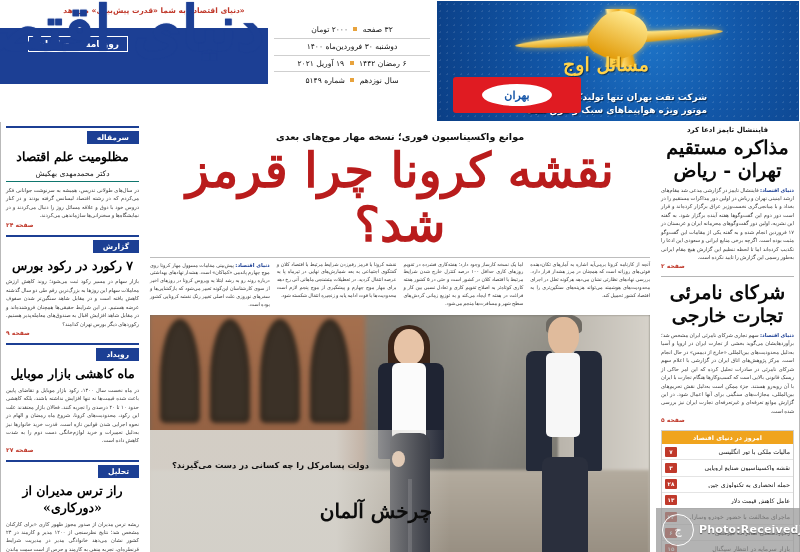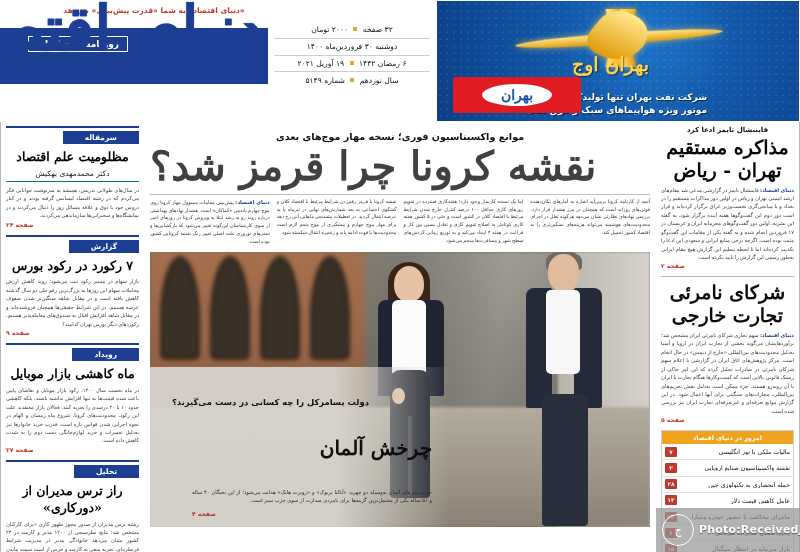--- a/index.html
+++ b/index.html
@@ -118,21 +118,21 @@
     border-radius: 3px;
     display: flex; align-items: center; justify-content: center;
   }
   .ad-logo-oval {
     width: 74px; height: 26px; background: #ffffff;
     border-radius: 50%;
     display: flex; align-items: center; justify-content: center;
     border: 2px solid #e01b22;
   }
   .ad-logo-oval span {
-    font-family: "DejaVu Serif", serif; font-size: 14px;
+    font-family: "DejaVu Serif", serif; font-size: 11px;
     font-weight: bold; color: #1656a8; direction: rtl;
   }
 
   
   .body-area {
     position: absolute; top: 122px; left: 0;
     width: 800px; height: 430px;
     display: flex; flex-direction: row-reverse;
     background: #ffffff;
   }
@@ -141,21 +141,21 @@
   .col-left  { width: 144px; padding: 4px 5px 0 5px; border-right: 1px solid #b9b9b9; position: relative;}
 
   
   .sec-tag {
     display: flex; justify-content: flex-start; margin-bottom: 5px;
     border-top: 2px solid #1c3f94;
     padding-top: 3px;
   }
   .sec-tag span {
     background: #1c3f94; color: #fff; font-size: 7.5px; font-weight: bold;
-    padding: 2px 22px; direction: rtl;
+    padding: 2px 10px; direction: rtl;
   }
   .sec-title {
     font-family: "DejaVu Serif", "Liberation Serif", serif;
     font-size: 12.5px; font-weight: bold; color: #000;
     text-align: center; direction: rtl; line-height: 1.35;
     margin-bottom: 3px; letter-spacing: -0.3px;
   }
   .sec-author {
     font-size: 7.5px; color: #222; text-align: center; direction: rtl;
     border-bottom: 1px solid #0f766e; padding-bottom: 3px; margin-bottom: 4px;
@@ -172,23 +172,23 @@
   }
   .blk { margin-bottom: 7px; }
 
   
   .kicker {
     text-align: center; direction: rtl;
     font-size: 9.6px; font-weight: bold; color: #111;
     margin-top: 6px; letter-spacing: -0.2px;
   }
   .headline {
-    text-align: left; direction: rtl;
+    text-align: center; direction: rtl;
     font-family: "DejaVu Serif", "Liberation Serif", serif;
-    font-size: 40px; font-weight: bold; color: #404040;
+    font-size: 48px; font-weight: bold; color: #b91c1c;
     line-height: 1.12; margin: 2px 0 5px 0;
     letter-spacing: -1.5px;
   }
   .lead-cols {
     display: flex; flex-direction: row-reverse; gap: 7px;
     padding: 3px 0 4px 0; border-top: 1px solid #bdbdbd;
   }
   .lead-col { flex: 1; }
   .lead-col .fake-text { font-size: 4.9px; line-height: 1.6; }
   .lede-lbl { color: #1c3f94; font-weight: bold; font-size: 5.2px; }
@@ -377,21 +377,21 @@
       <div class="dateline">
         <span>سال نوزدهم</span>
         <i class="sep"></i>
         <span>شماره ۵۱۴۹</span>
       </div>
     </div>
 
     <div class="advert">
       <div class="ad-dots"></div>
       <div class="ad-plane"></div>
-      <div class="ad-title">بهران اوج</div>
+      <div class="ad-title">مسائل اوج</div>
       <div class="ad-sub">شرکت نفت بهران تنها تولیدکننده روغن موتور ویژه هواپیماهای سبک و فوق سبک</div>
       <div class="ad-logo">
         <div class="ad-logo-oval">
           <span>بهران</span>
         </div>
       </div>
     </div>
   </div>
 
   <div class="body-area">

